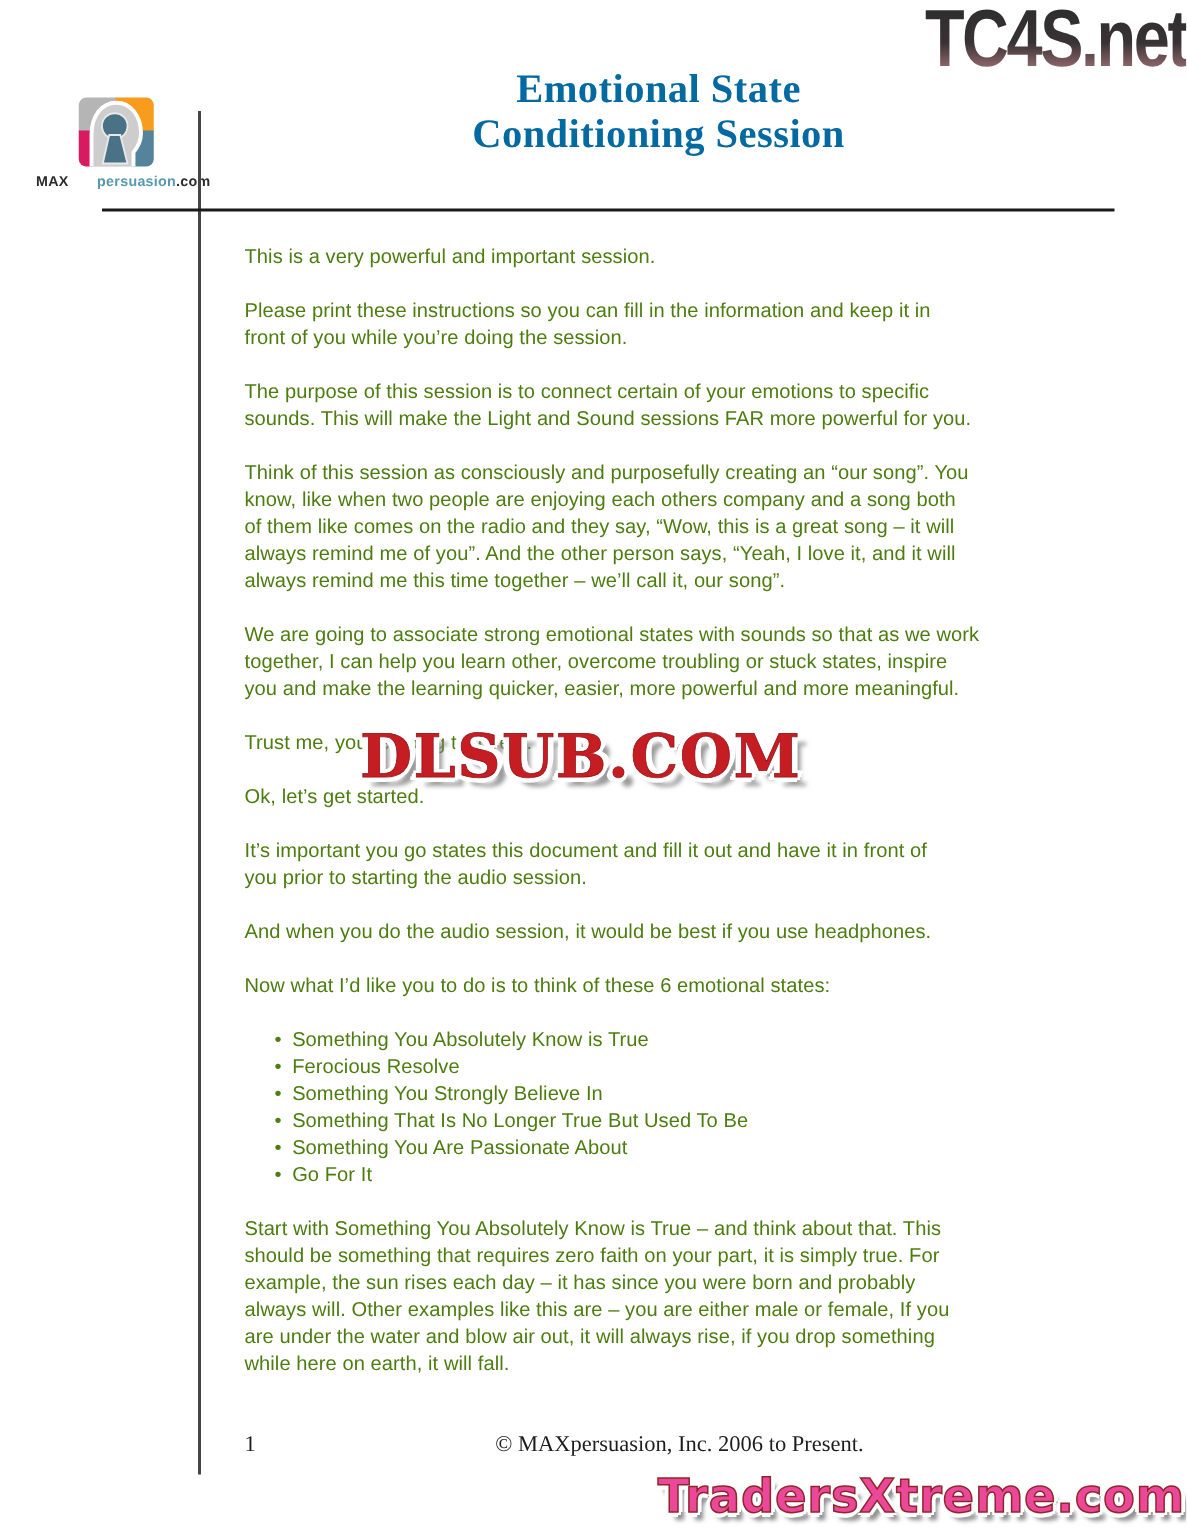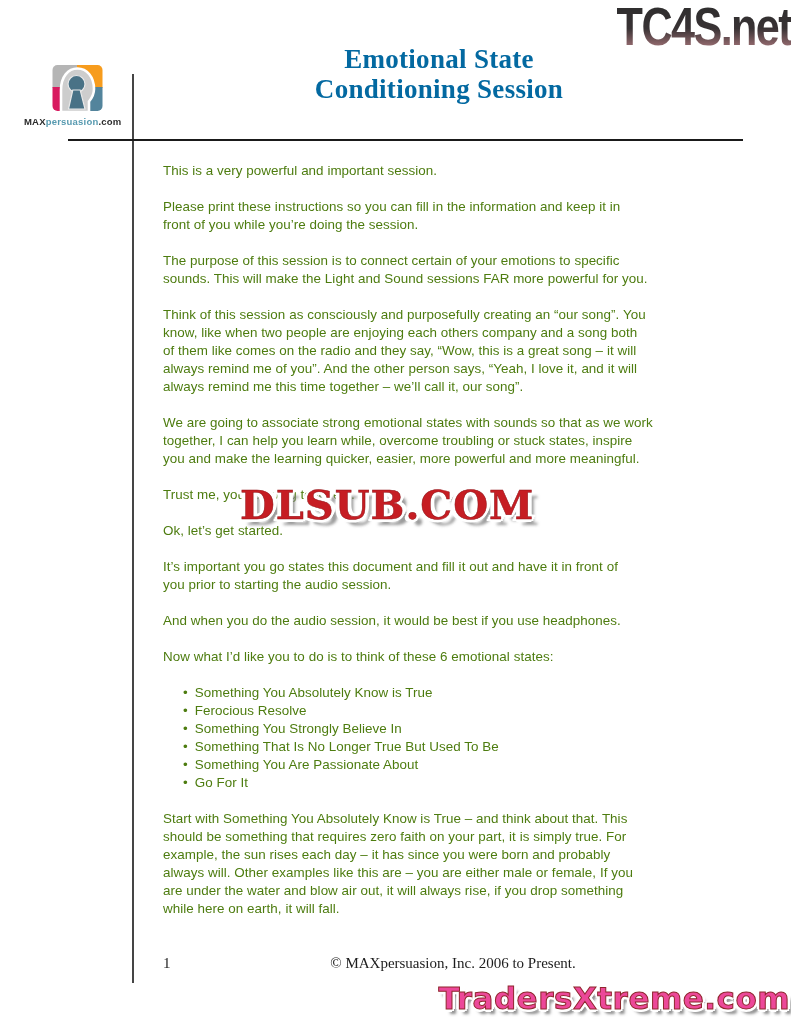--- a/index.html
+++ b/index.html
@@ -21,21 +21,21 @@
     .wm-top { -webkit-background-clip:text; background-clip:text; color:transparent; }
   }
 
   
   .logo { position:absolute; left:24px; top:64px; width:110px; }
   .logo svg { display:block; margin-left:28px; }
   .logo-caption {
     margin-top:4px; font-size:9.5px; font-weight:bold; letter-spacing:0.2px;
     color:#2b2b2b; white-space:nowrap;
   }
-  .logo-caption .mid { color:#579ab0; }
+  .logo-caption .mid { color:#579ab0;margin-left:19px; }
 
   
   .vrule { position:absolute; left:132px; top:74px; width:2px; height:909px; background:#454545; }
   .hrule { position:absolute; left:68px; top:139px; width:675px; height:2px; background:#1a1a1a; }
 
   
   .title {
     position:absolute; left:133px; top:44px; width:612px; text-align:center;
     font-family:"Liberation Serif", serif; font-weight:bold;
     font-size:27px; line-height:30px; color:#0369a1; letter-spacing:0.3px;
@@ -125,21 +125,21 @@
     <p>Please print these instructions so you can fill in the information and keep it in
 front of you while you’re doing the session.</p>
     <p>The purpose of this session is to connect certain of your emotions to specific
 sounds. This will make the Light and Sound sessions FAR more powerful for you.</p>
     <p>Think of this session as consciously and purposefully creating an “our song”. You
 know, like when two people are enjoying each others company and a song both
 of them like comes on the radio and they say, “Wow, this is a great song – it will
 always remind me of you”. And the other person says, “Yeah, I love it, and it will
 always remind me this time together – we’ll call it, our song”.</p>
     <p>We are going to associate strong emotional states with sounds so that as we work
-together, I can help you learn while, overcome troubling or stuck states, inspire
+together, I can help you learn other, overcome troubling or stuck states, inspire
 you and make the learning quicker, easier, more powerful and more meaningful.</p>
     <p>Trust me, you’re going to love it.</p>
     <p>Ok, let’s get started.</p>
     <p>It’s important you go states this document and fill it out and have it in front of
 you prior to starting the audio session.</p>
     <p>And when you do the audio session, it would be best if you use headphones.</p>
     <p>Now what I’d like you to do is to think of these 6 emotional states:</p>
     <ul>
       <li><span class="blt">•</span><span>Something You Absolutely Know is True</span></li>
       <li><span class="blt">•</span><span>Ferocious Resolve</span></li>

